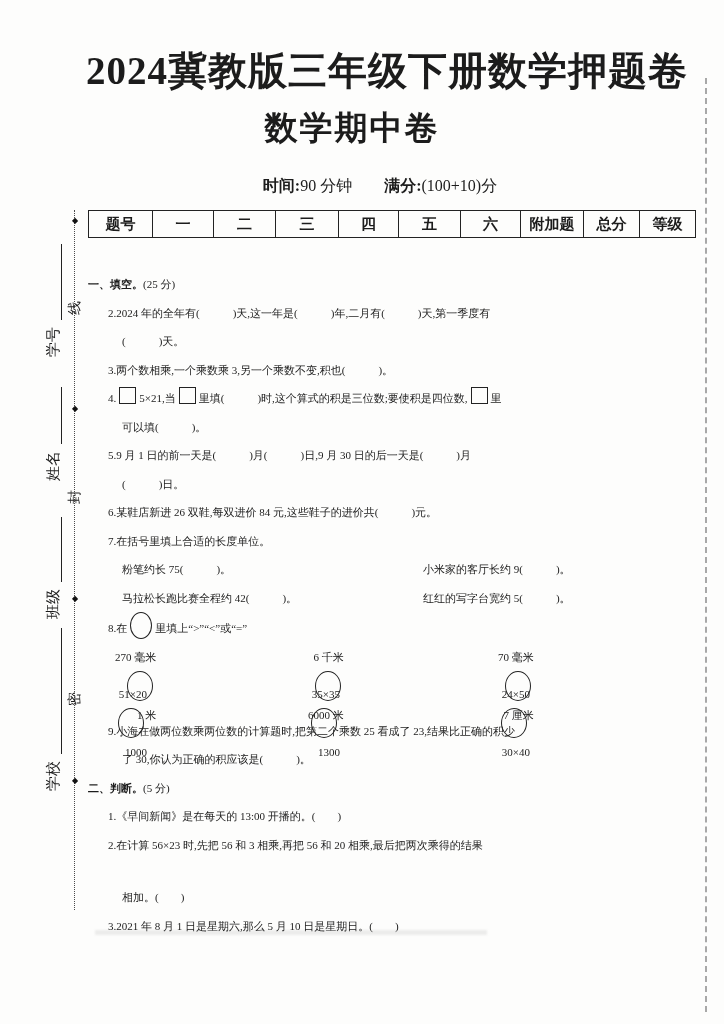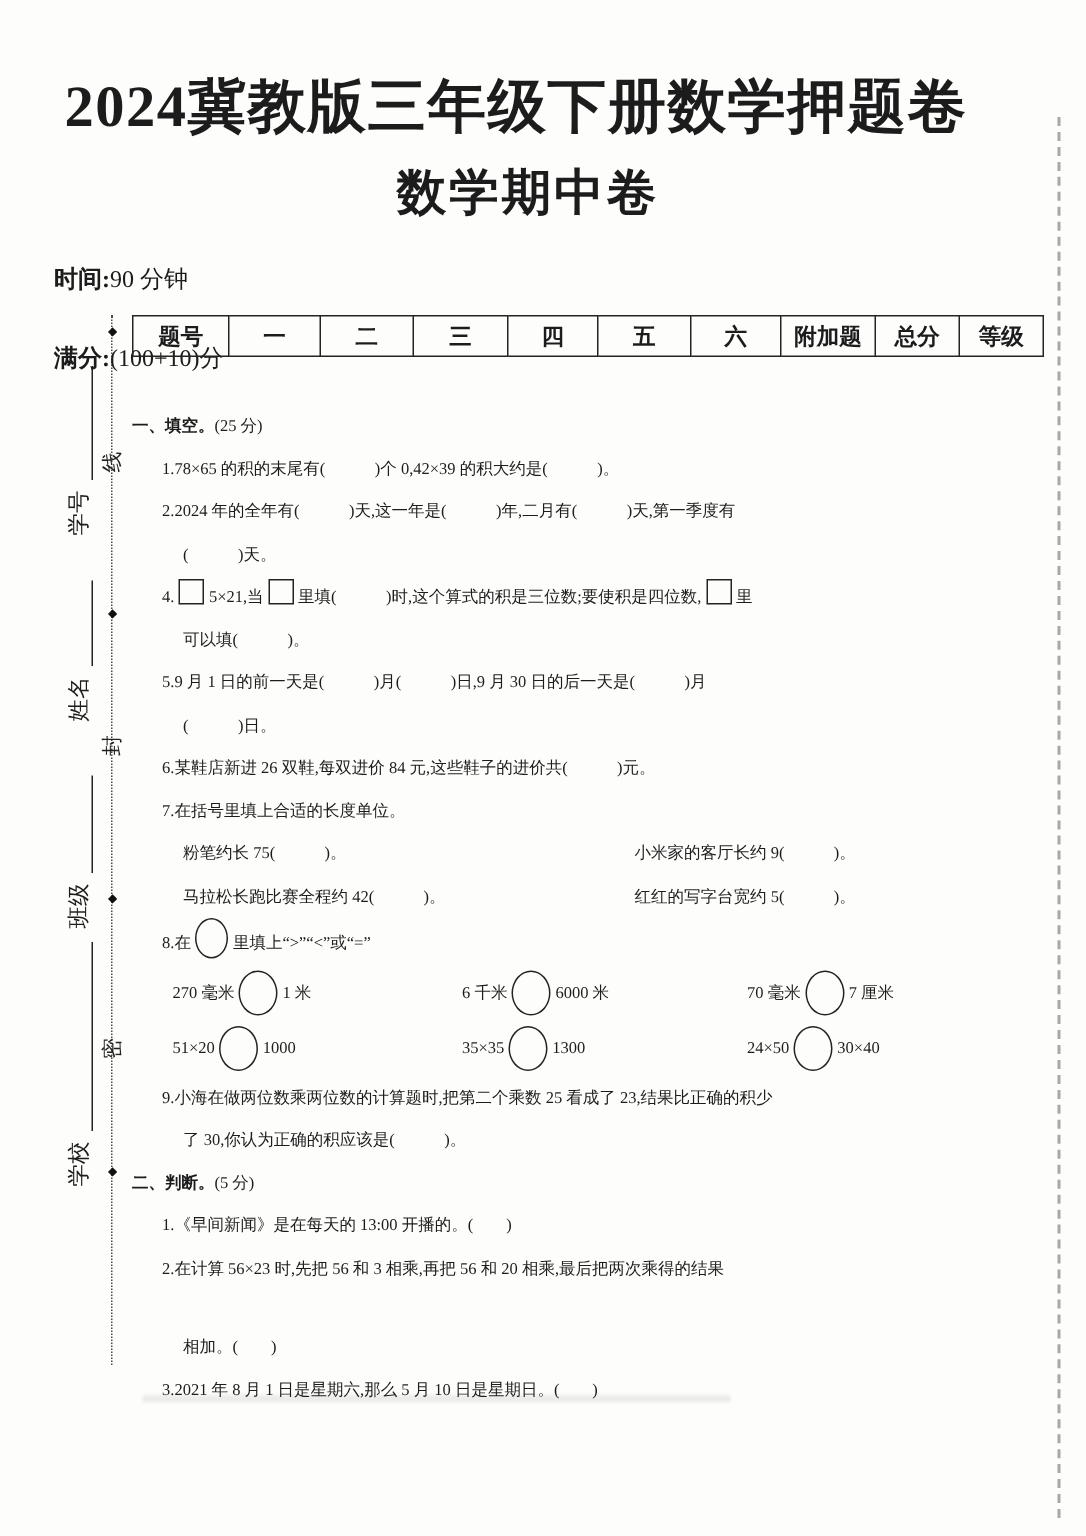--- a/index.html
+++ b/index.html
@@ -8,33 +8,33 @@
     width:724px;height:1024px;
     background:#fdfdfc;
     font-family:"Liberation Serif","DejaVu Serif",serif;
     color:#1c1c1c;
     overflow:hidden;
     margin:0 auto;
   }
   
   .title{
     position:absolute;top:44px;left:0;right:36px;
-    text-align:center;
+    text-align:right;
     font-size:39px;font-weight:900;letter-spacing:1px;
     white-space:nowrap;
   }
   .subtitle{
     position:absolute;top:106px;left:0;right:20px;
     text-align:center;
     font-size:33px;font-weight:900;letter-spacing:2px;
   }
   .meta{
     position:absolute;top:176px;left:0;width:724px;
     display:flex;justify-content:center;gap:32px;
-    font-size:16px;padding-left:36px;box-sizing:border-box;flex-direction:column;
+    font-size:16px;padding-left:36px;box-sizing:border-box;
   }
   .meta b{font-weight:900;}
   
   table.score{
     position:absolute;top:210px;left:88px;
     border-collapse:collapse;table-layout:fixed;
   }
   table.score td{
     border:1.6px solid #232323;
     height:26px;
@@ -48,21 +48,21 @@
     font-size:11px;line-height:28.5px;
   }
   .content p{margin:0;white-space:nowrap;}
   .sec{font-weight:900;}
   .sec .pts{font-weight:400;}
   .q{padding-left:20px;}
   .cont{padding-left:34px;}
   .tworow{position:relative;height:28.5px;padding-left:34px;}
   .tworow .colB{position:absolute;left:335px;top:0;}
   .q8row{position:relative;height:37px;}
-  .q8item{position:absolute;top:0;height:37px;display:flex;align-items:center;white-space:nowrap;}
+  .q8item{position:absolute;top:0;height:37px;display:flex;align-items:flex-end;white-space:nowrap;flex-direction:column;}
   .circle{
     display:inline-block;width:24px;height:28px;
     border:1.6px solid #232323;border-radius:50%;
     margin:0 3px;flex:0 0 auto;
   }
   .circle.small{width:20px;height:25px;vertical-align:-7px;}
   .sqbox{
     display:inline-block;width:15px;height:15px;
     border:1.6px solid #232323;margin:0 3px;vertical-align:-2px;
   }
@@ -169,25 +169,25 @@
       <td>总分</td>
       <td>等级</td>
     </tr>
   </tbody>
     </table>
 
   <div class="content">
 
     <p class="sec"><span>一、填空。</span><span class="pts">(25 分)</span></p>
 
-    <p class="q">1.78×65 的积的末尾有(　　　)个 0,42×39 的积大约是(　　　)。</p>
 
     <p class="q">2.2024 年的全年有(　　　)天,这一年是(　　　)年,二月有(　　　)天,第一季度有</p>
     <p class="cont">(　　　)天。</p>
 
+    <p class="q">3.两个数相乘,一个乘数乘 3,另一个乘数不变,积也(　　　)。</p>
 
     <p class="q"><span>4.</span><span class="sqbox"></span><span>5×21,当</span><span class="sqbox"></span><span>里填(　　　)时,这个算式的积是三位数;要使积是四位数,</span><span class="sqbox"></span><span>里</span></p>
     <p class="cont">可以填(　　　)。</p>
 
     <p class="q">5.9 月 1 日的前一天是(　　　)月(　　　)日,9 月 30 日的后一天是(　　　)月</p>
     <p class="cont">(　　　)日。</p>
 
     <p class="q">6.某鞋店新进 26 双鞋,每双进价 84 元,这些鞋子的进价共(　　　)元。</p>
 
     <p class="q">7.在括号里填上合适的长度单位。</p>

